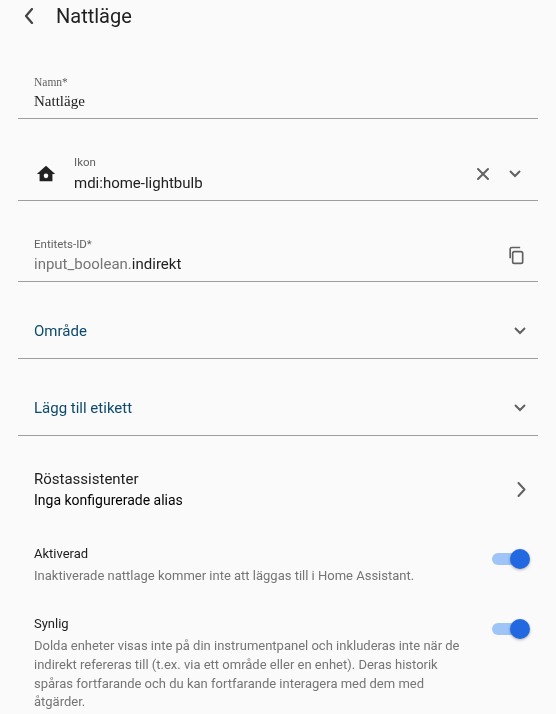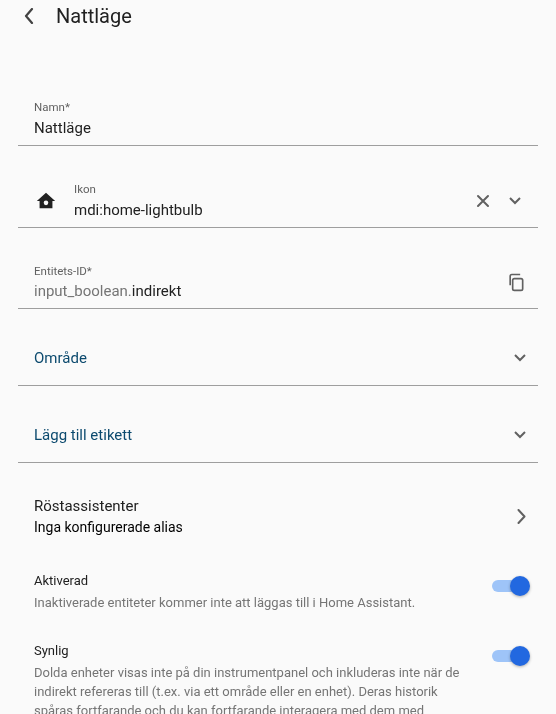--- a/index.html
+++ b/index.html
@@ -29,21 +29,21 @@
   .content {
     padding: 0 18px 18px 18px;
   }
   .field {
     margin-top: 30px;
     border-bottom: 1px solid #9e9e9e;
     padding: 6px 12px 8px 16px;
     background: #fff0;
     position: relative;
   }
-  .field.first { margin-top: 56px; }
+  .field.first { margin-top: 32px; font-family: Liberation Serif, serif; }
   .field-label {
     font-size: 11.5px;
     color: #616161;
     display:block;
     margin-bottom: 4px;
   }
   .field-value {
     font-size: 15px;
     color: #212121;
     border:none; outline:none; background:transparent; width:100%;
@@ -219,21 +219,21 @@
     <div>
       <svg width="9" height="15" viewBox="0 0 9 15">
           <path d="M1.5 1 L7.5 7.5 L1.5 14" fill="none" stroke="#616161" stroke-width="2" stroke-linecap="round" stroke-linejoin="round"></path>
         </svg>
     </div>
   </div>
 
   <div class="toggle-section">
     <div class="toggle-text">
       <div class="toggle-title">Aktiverad</div>
-      <div class="toggle-desc">Inaktiverade entiteter kommer inte att läggas till i Home Assistant.</div>
+      <div class="toggle-desc">Inaktiverade nattlage kommer inte att läggas till i Home Assistant.</div>
     </div>
     <div class="switch">
       <div class="switch-track"></div>
       <div class="switch-knob"></div>
     </div>
   </div>
 
   <div class="toggle-section">
     <div class="toggle-text">
       <div class="toggle-title">Synlig</div>

